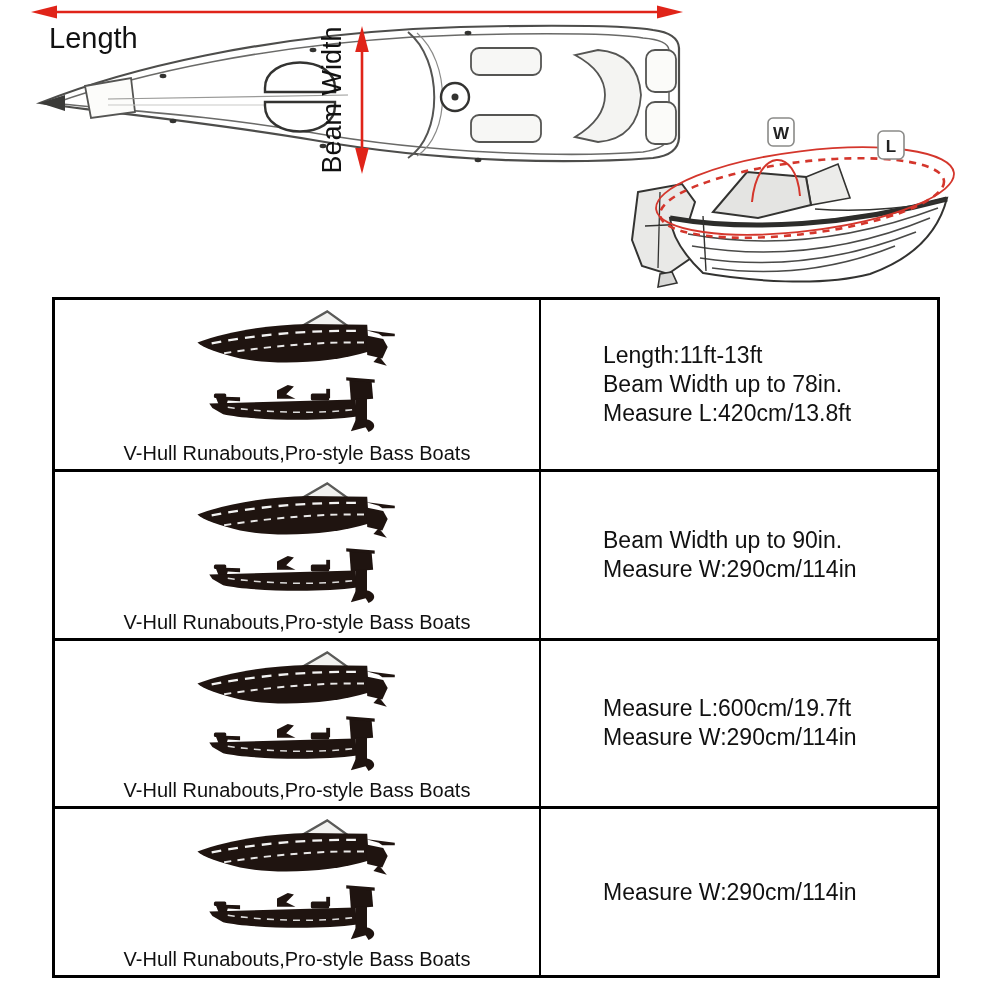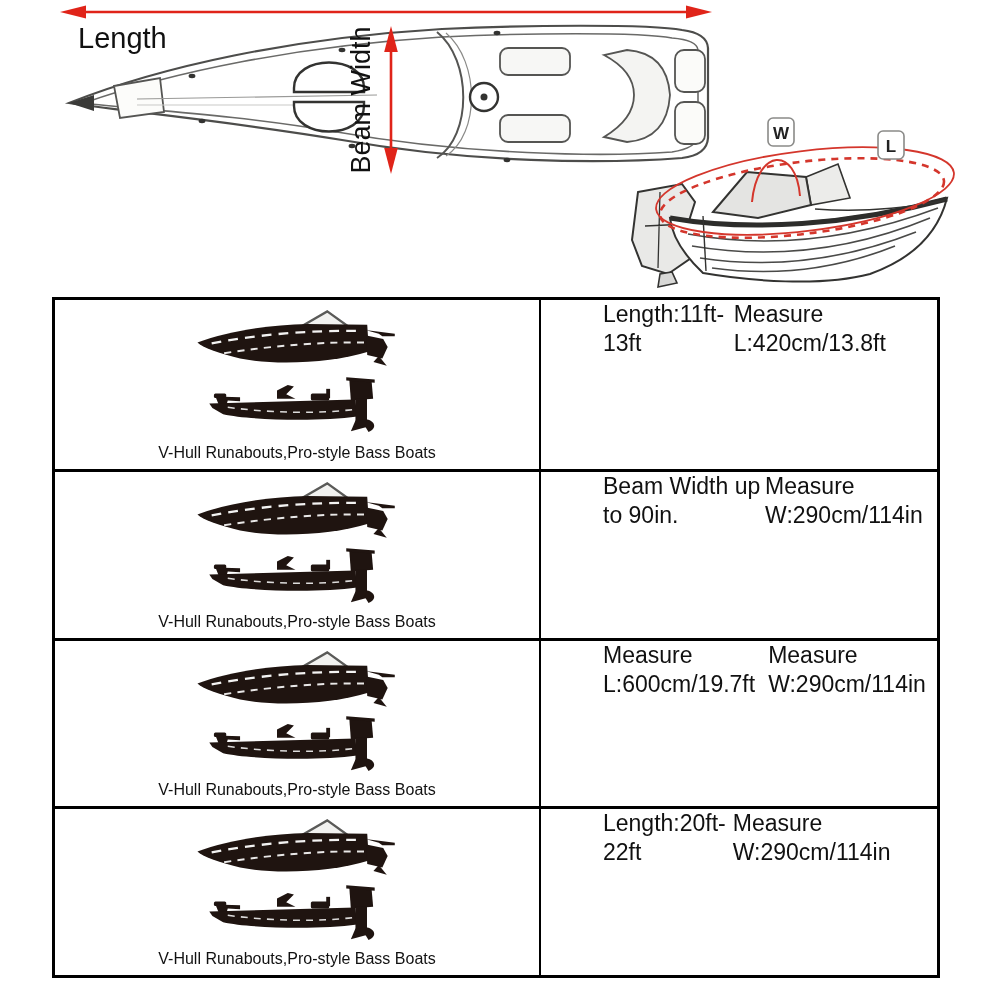--- a/index.html
+++ b/index.html
@@ -2,39 +2,39 @@
 <html><head>
 <meta charset="utf-8">
 <style>
   html,body{margin:0;padding:0;background:#ffffff;}
   #canvas{
     position:relative;width:1000px;height:1000px;background:#ffffff;overflow:hidden;
     font-family:"Liberation Sans","DejaVu Sans",sans-serif;color:#111;
   }
   svg{display:block;}
   
-  #topdown-wrap{position:absolute;left:42px;top:0;width:680px;height:205px;}
+  #topdown-wrap{position:absolute;left:13px;top:0;width:680px;height:205px;}
   #cover-wrap{position:absolute;left:600px;top:106px;width:398px;height:186px;}
   
   #size-table{
     position:absolute;left:52px;top:297px;width:888px;height:681px;
     border:3px solid #000;box-sizing:border-box;
     display:grid;grid-template-rows:repeat(4,1fr);background:#fff;
   }
   .size-row{display:grid;grid-template-columns:486px 1fr;min-height:0;}
   .size-row + .size-row{border-top:3px solid #000;}
   .cell-left{
     border-right:2px solid #000;display:flex;flex-direction:column;
     align-items:center;justify-content:space-between;padding:7px 0 3px;min-height:0;
   }
   .cell-right{
-    display:flex;flex-direction:row;justify-content:center;
+    display:flex;flex-direction:column;justify-content:center;
     padding-left:62px;font-size:23px;line-height:29px;color:#111;
   }
-  .boat-caption{font-size:16px;color:#111;white-space:nowrap;line-height:26px;}
+  .boat-caption{font-size:20px;color:#111;white-space:nowrap;line-height:26px;}
   .sil-speed{width:228px;height:64px;flex:0 0 auto;}
   .sil-bass{width:212px;height:60px;flex:0 0 auto;}
   .svgtext{font-family:"Liberation Sans","DejaVu Sans",sans-serif;}
 </style>
 </head>
 <body>
 
 <div id="canvas">
 
   <svg width="0" height="0" style="position:absolute" aria-hidden="true">
@@ -161,20 +161,21 @@
         <svg class="sil-speed" viewBox="0 0 240 72">
             <use href="#sym-speedboat"></use>
           </svg>
         <svg class="sil-bass" viewBox="0 0 240 78">
             <use href="#sym-bassboat"></use>
           </svg>
         <div class="boat-caption">V-Hull Runabouts,Pro-style Bass Boats</div>
       </div>
       <div class="cell-right">
         <div>Length:11ft-13ft</div>
+        <div>Beam Width up to 78in.</div>
         <div>Measure L:420cm/13.8ft</div>
       </div>
     </div>
 
     <div class="size-row">
       <div class="cell-left">
         <svg class="sil-speed" viewBox="0 0 240 72">
             <use href="#sym-speedboat"></use>
           </svg>
         <svg class="sil-bass" viewBox="0 0 240 78">
@@ -208,19 +209,18 @@
       <div class="cell-left">
         <svg class="sil-speed" viewBox="0 0 240 72">
             <use href="#sym-speedboat"></use>
           </svg>
         <svg class="sil-bass" viewBox="0 0 240 78">
             <use href="#sym-bassboat"></use>
           </svg>
         <div class="boat-caption">V-Hull Runabouts,Pro-style Bass Boats</div>
       </div>
       <div class="cell-right">
-        <div>Length:20ft-22ft</div>
         <div>Measure W:290cm/114in</div>
       </div>
     </div>
 
   </div>
 </div>
 
 </body></html>

